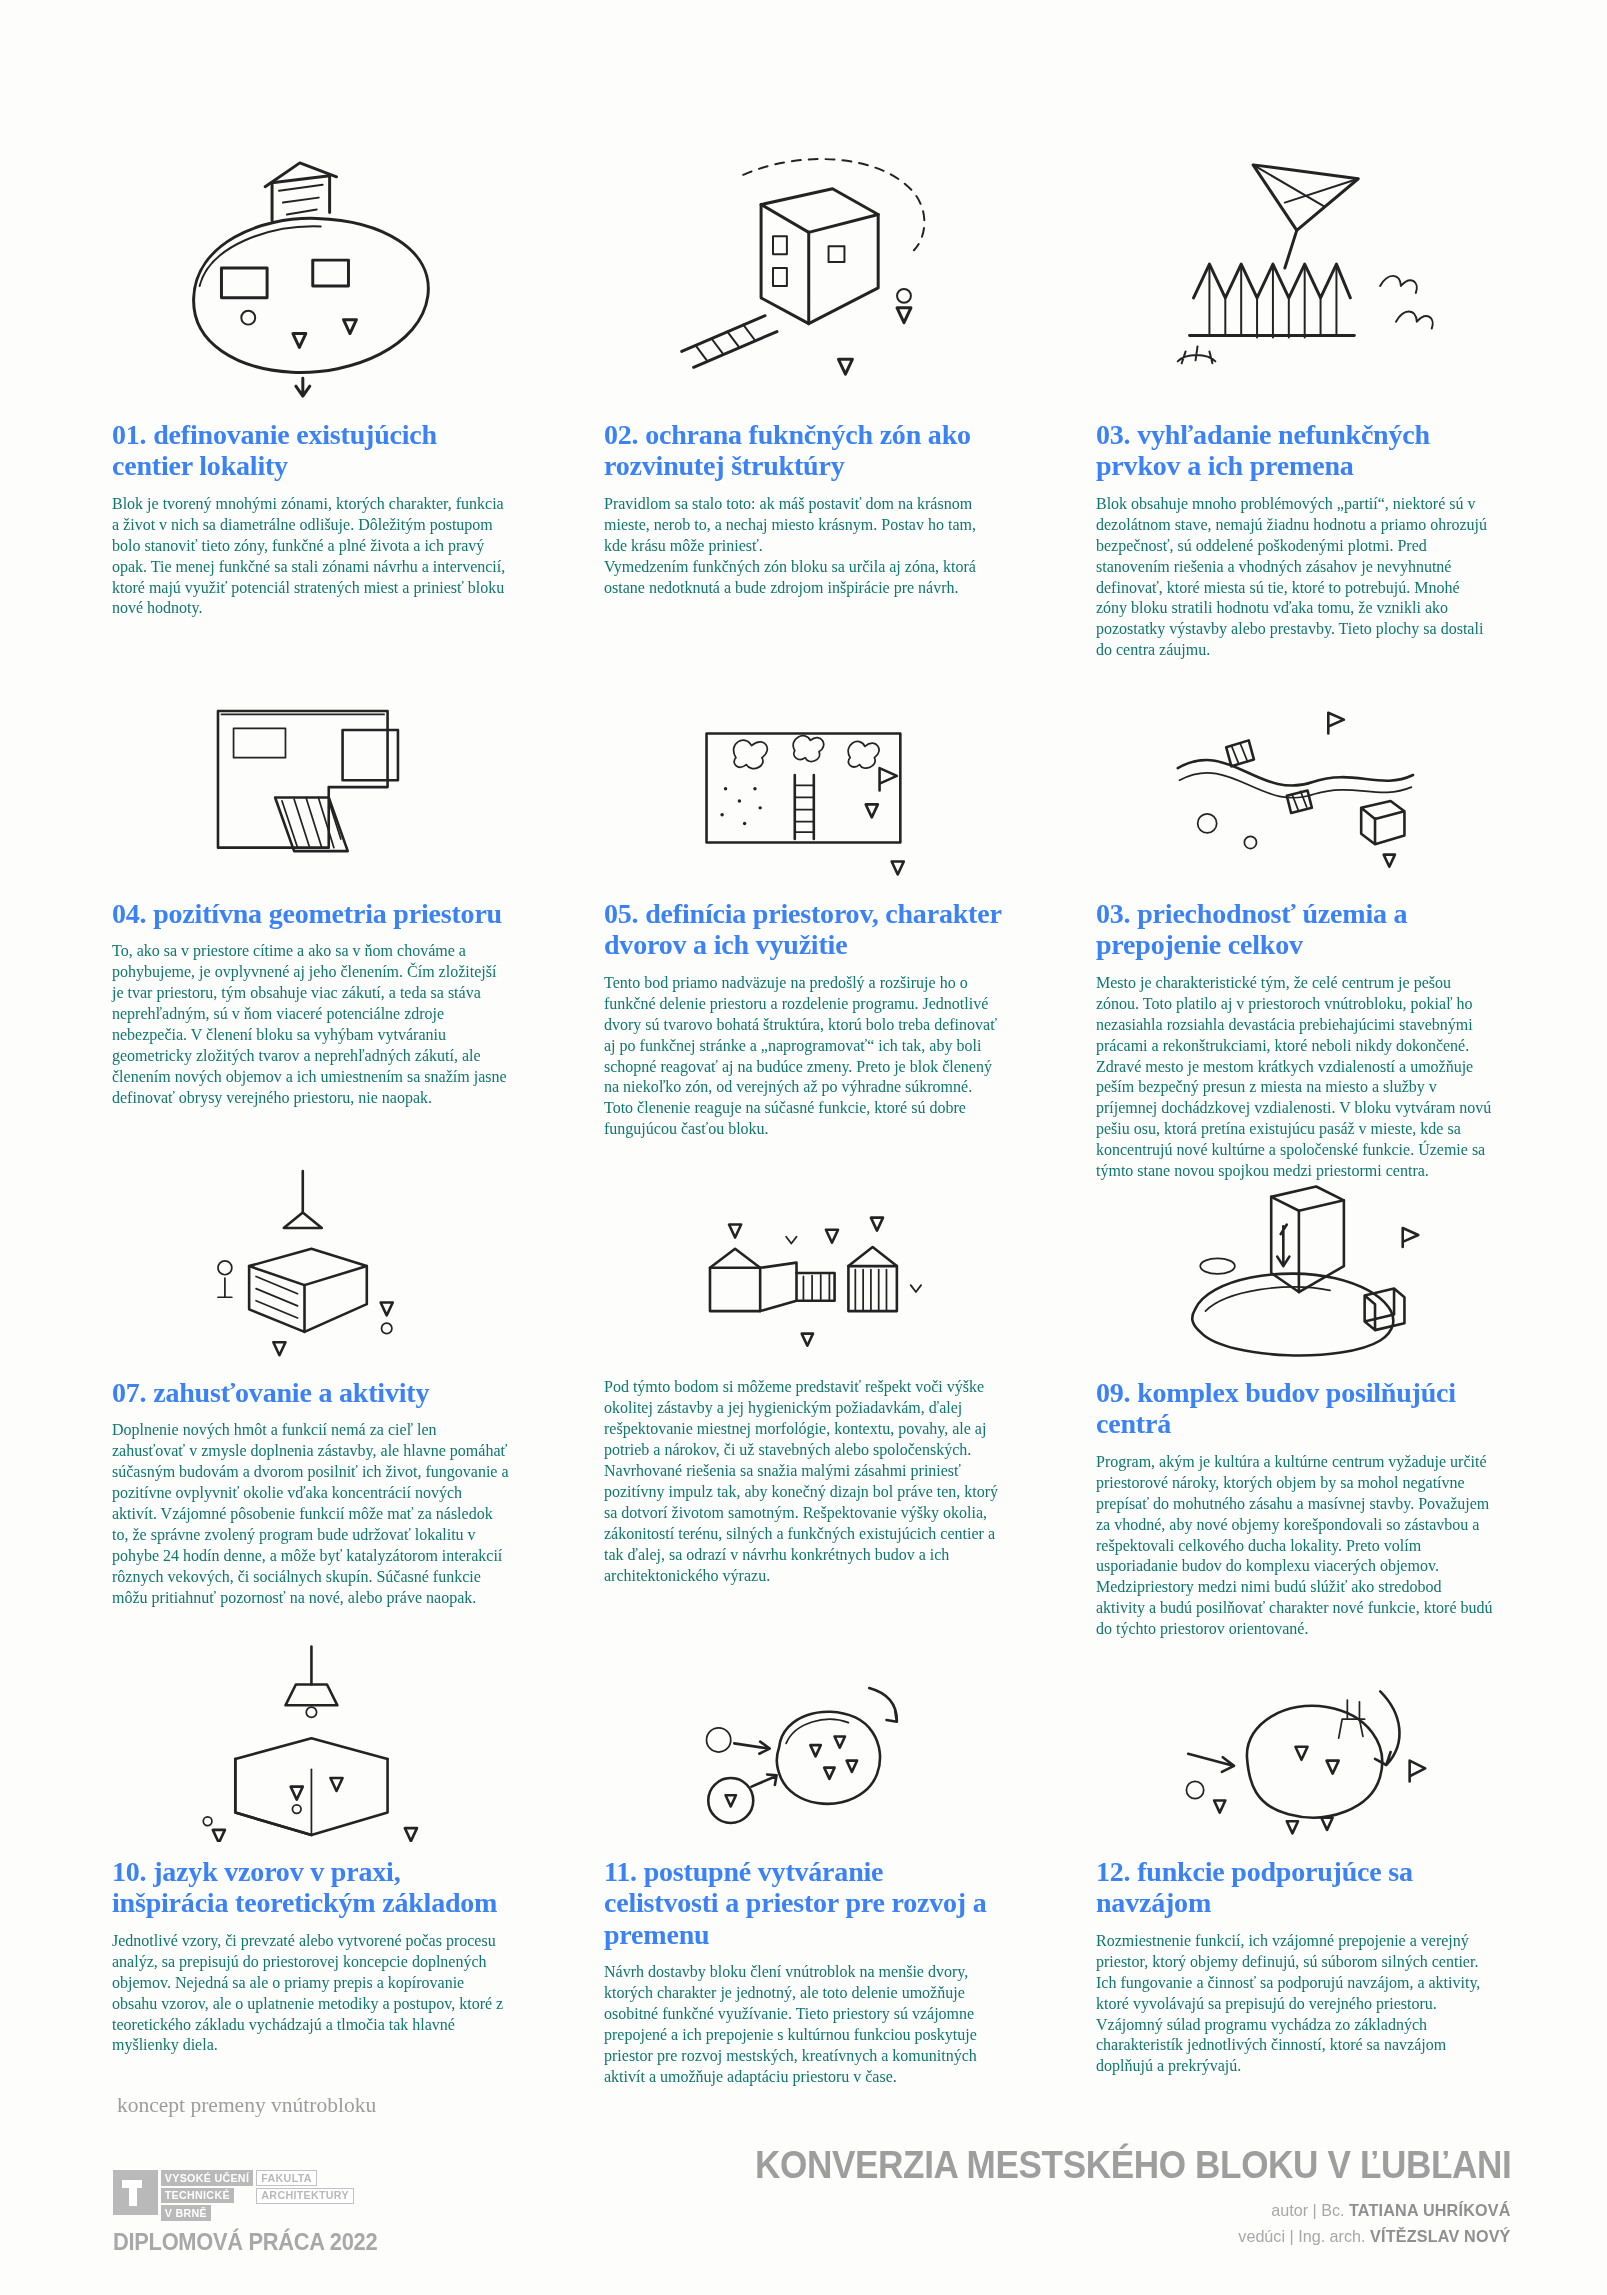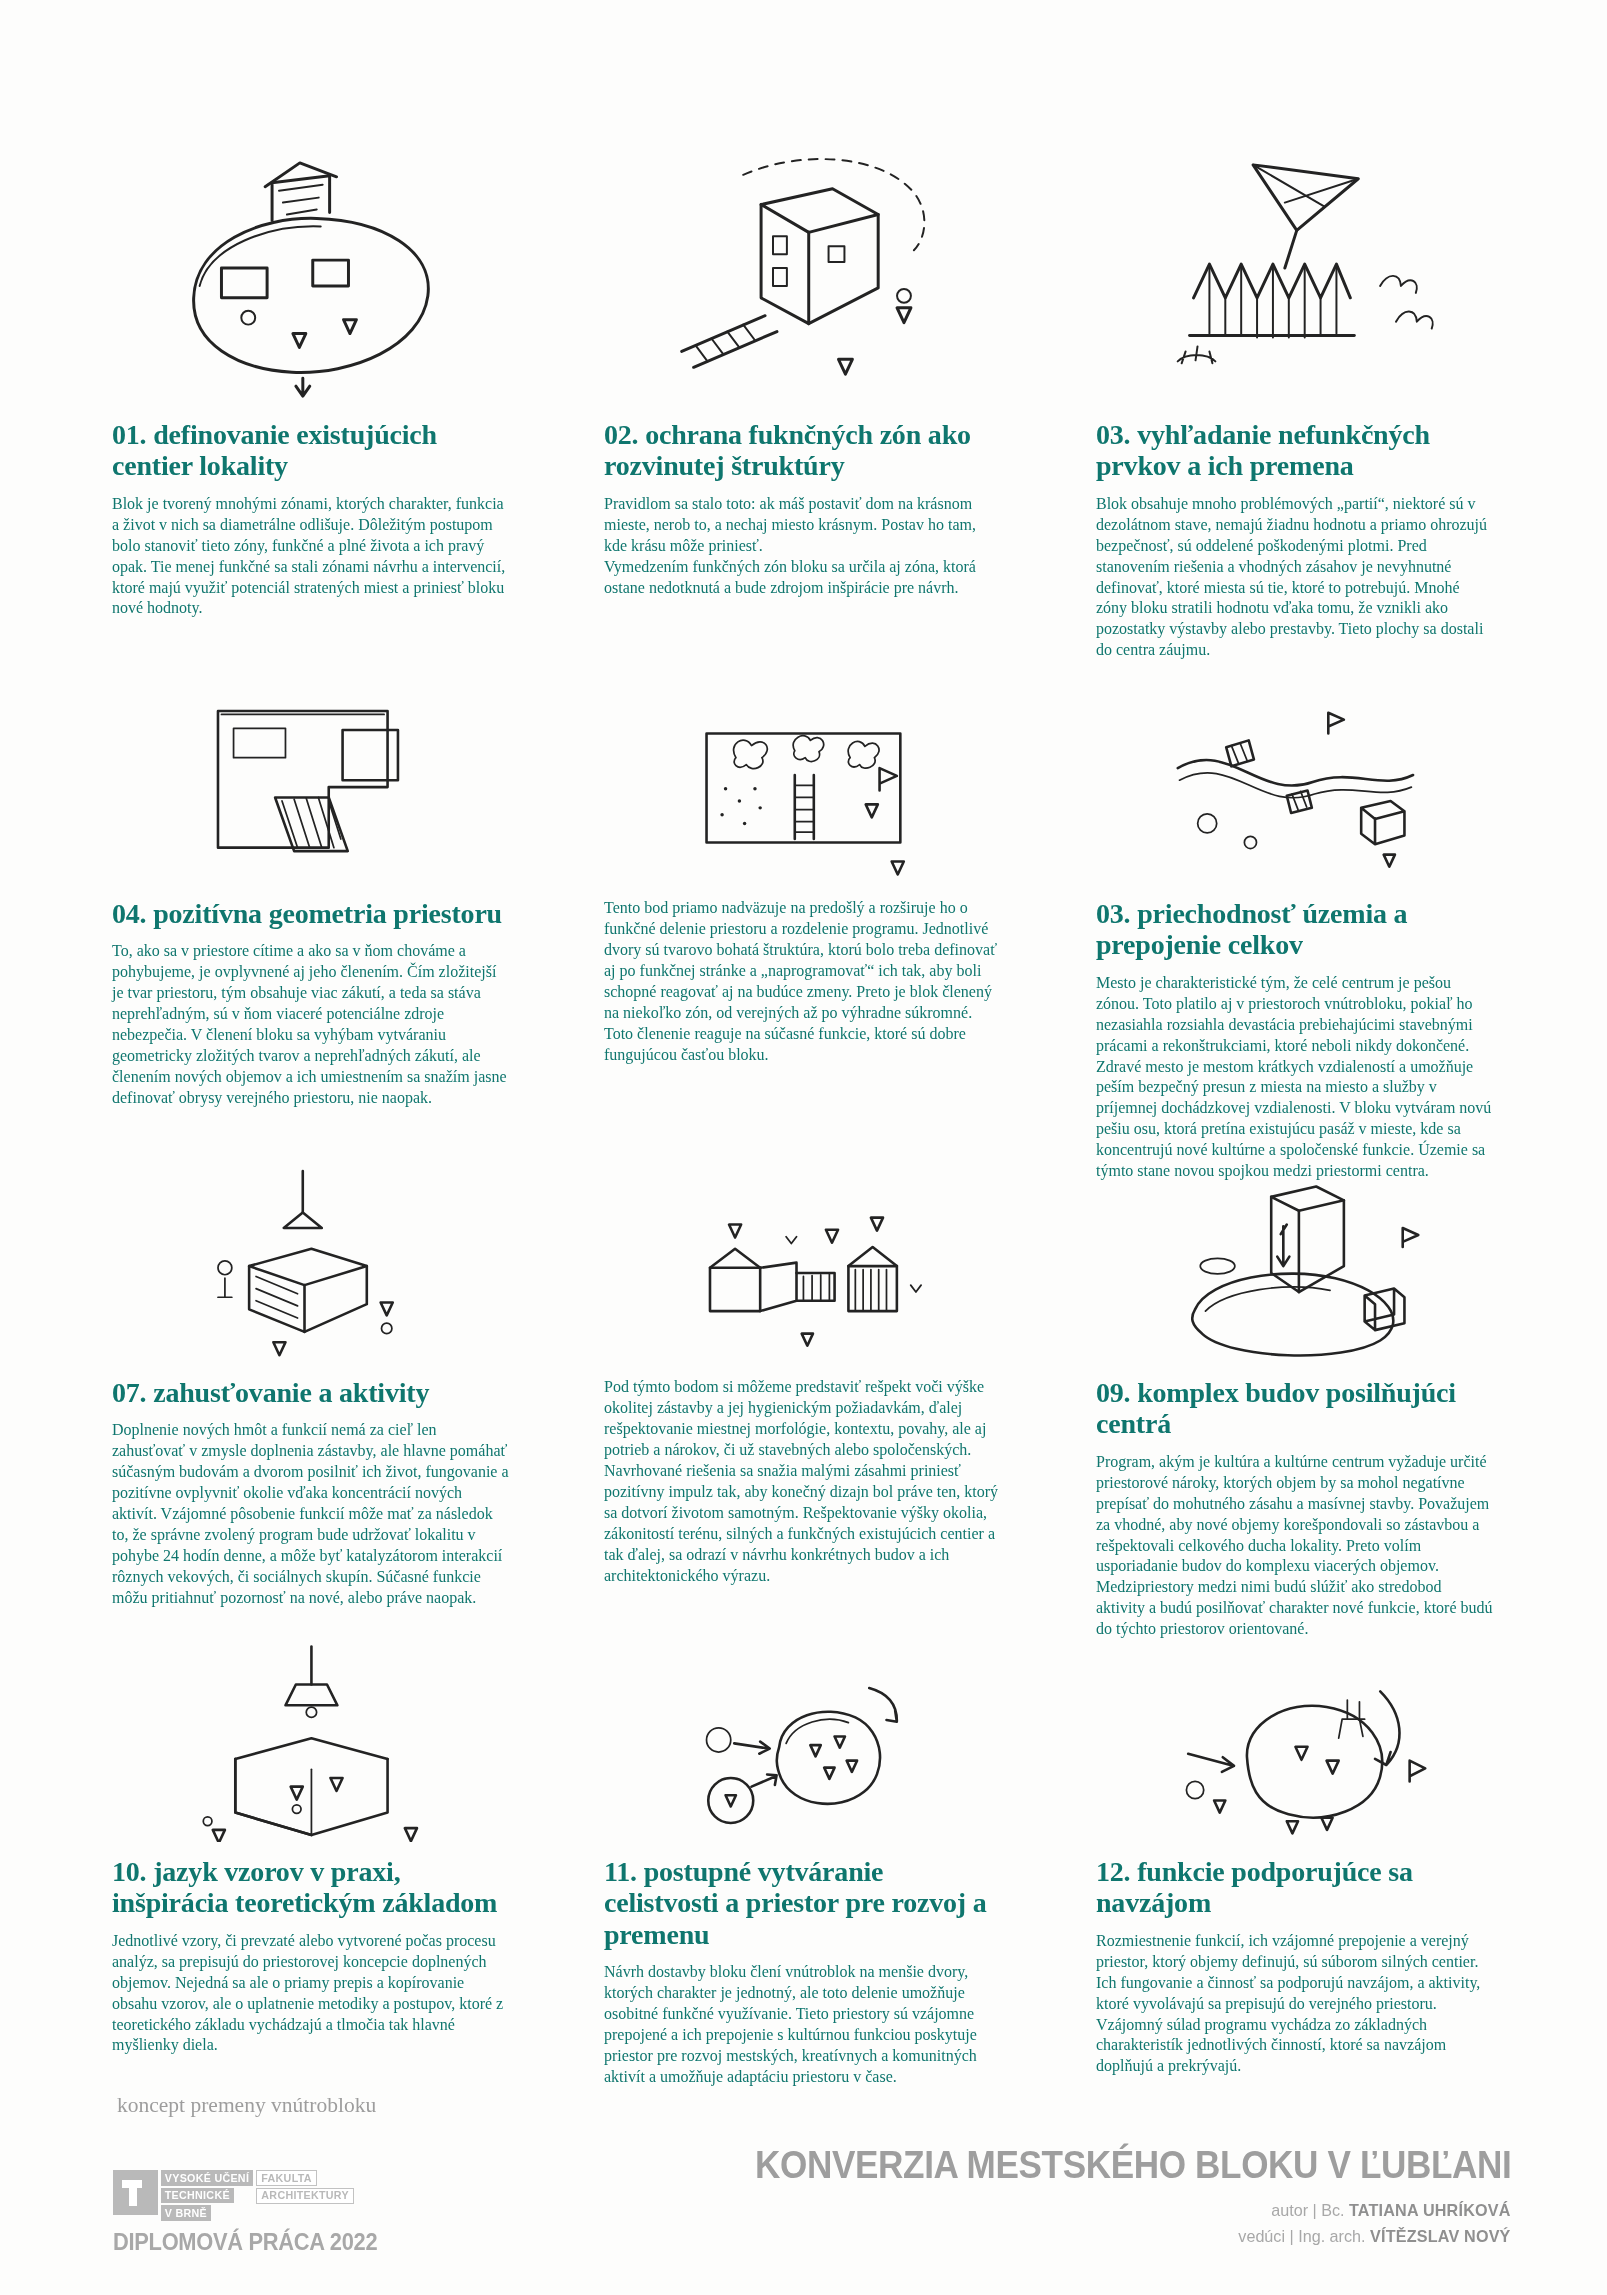--- a/index.html
+++ b/index.html
@@ -40,21 +40,21 @@
   .sk .fill{fill:#232323;stroke:none;}
   .content{
     position:absolute;
     left:0;right:0;top:359px;
   }
   .sec-title{
     margin:0 0 12px 0;
     font-size:28px;
     line-height:1.12;
     font-weight:bold;
-    color:#0f766e;
+    color:#3b82f6;
     letter-spacing:-0.2px;
   }
   .sec-body{
     margin:0;
     font-size:16px;
     line-height:1.31;
     color:#0f766e;
     white-space:pre-line;
   }
   
@@ -217,20 +217,21 @@
             <circle class="fill" cx="66" cy="150" r="2"></circle>
             <circle class="fill" cx="92" cy="160" r="2"></circle>
             <circle class="fill" cx="110" cy="142" r="2"></circle>
             <circle class="fill" cx="104" cy="120" r="2"></circle>
           <path d="M232,138 l14,0 l-7,15 z"></path>
           <path d="M248,122 l0,-26 l20,9 l-20,9"></path>
           <path d="M262,204 l14,0 l-7,15 z"></path>
         </svg>
       </div>
       <div class="content">
+        <h2 class="sec-title">05. definícia priestorov, charakter dvorov a ich využitie</h2>
         <p class="sec-body">Tento bod priamo nadväzuje na predošlý a rozširuje ho o funkčné delenie priestoru a rozdelenie programu. Jednotlivé dvory sú tvarovo bohatá štruktúra, ktorú bolo treba definovať aj po funkčnej stránke a „naprogramovať“ ich tak, aby boli schopné reagovať aj na budúce zmeny. Preto je blok členený na niekoľko zón, od verejných až po výhradne súkromné. Toto členenie reaguje na súčasné funkcie, ktoré sú dobre fungujúcou časťou bloku.</p>
       </div>
     </div>
 
     <div class="cell">
       <div class="sketch">
         <svg class="sk" viewBox="0 0 320 230">
           <path d="M24,96 C84,62 118,134 180,112 C228,96 258,122 296,104"></path>
           <path class="thin" d="M26,110 C86,78 120,148 182,126 C228,112 256,134 294,118"></path>
           <path d="M80,72 l26,-8 l6,22 l-26,8 z"></path>

